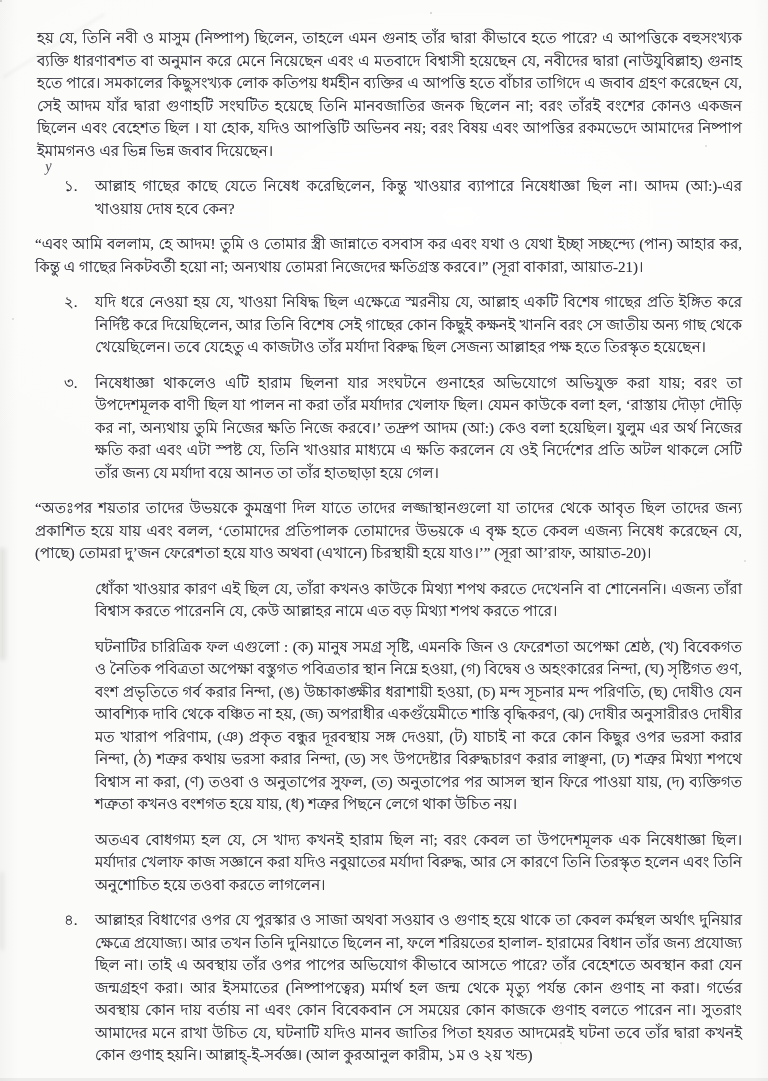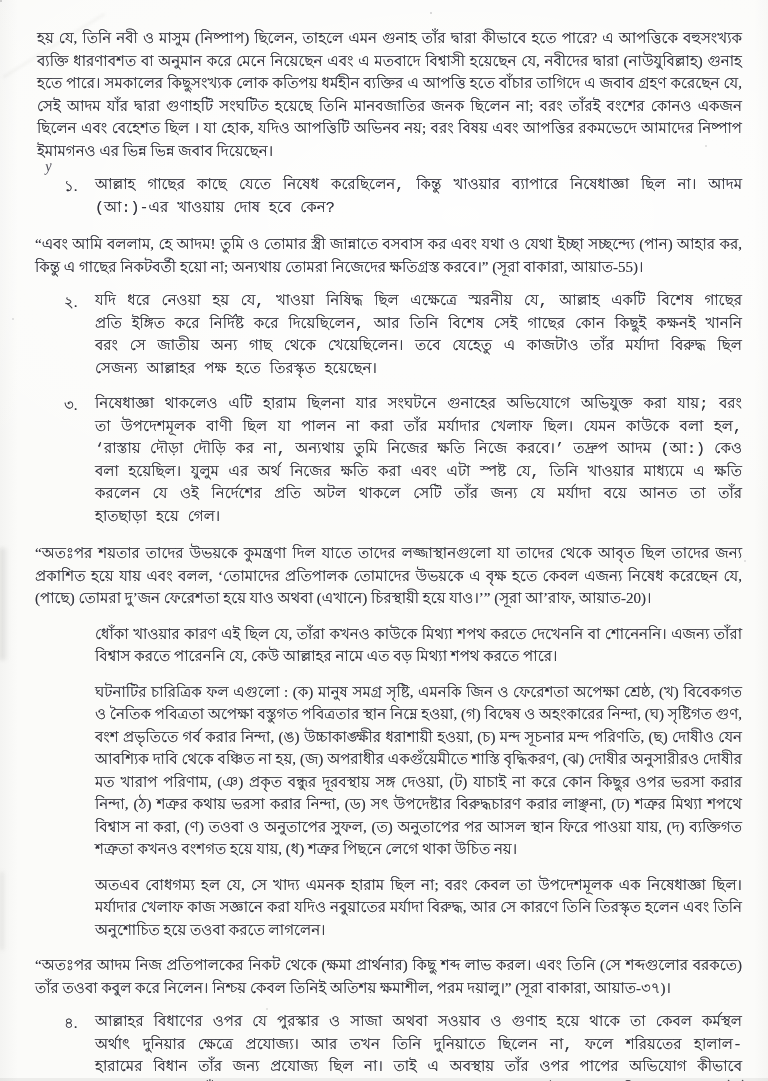--- a/index.html
+++ b/index.html
@@ -27,21 +27,21 @@
     color:#34343e;
     text-shadow:0 0 .4px rgba(52,52,62,.55);
   }
   .paragraph { margin-left:0; }
   .quote { margin-left:-2px; }
   .indented { margin-left:58px; }
   .numbered { display:flex; }
   .numbered .num {
     flex:0 0 58px; box-sizing:border-box; padding-left:27px;
   }
-  .numbered .itext { flex:1 1 auto; text-align:justify;font-family:Liberation Mono, monospace; }
+  .numbered .itext { flex:1 1 auto; text-align:justify; }
   .hand-mark {
     position:absolute; left:45px; top:158px;
     font-style:italic; font-size:15px; color:#4f4f5a;
     transform:rotate(-12deg) skewX(-8deg);
     letter-spacing:-1px;
   }
   .smudge { position:absolute; pointer-events:none; }
   .smudge-left-1 {
     left:0; top:548px; width:8px; height:112px;
     background:linear-gradient(to right, rgba(110,110,108,.22), rgba(0,0,0,0));
@@ -85,32 +85,31 @@
   <div class="edge-bottom"></div>
 
   <span class="hand-mark">y</span>
 
   <div class="content" id="doc">
       <p class="block paragraph">হয় যে, তিনি নবী ও মাসুম (নিষ্পাপ) ছিলেন, তাহলে এমন গুনাহ তাঁর দ্বারা কীভাবে হতে পারে? এ আপত্তিকে বহুসংখ্যক ব্যক্তি ধারণাবশত বা অনুমান করে মেনে নিয়েছেন এবং এ মতবাদে বিশ্বাসী হয়েছেন যে, নবীদের দ্বারা (নাউযুবিল্লাহ) গুনাহ হতে পারে। সমকালের কিছুসংখ্যক লোক কতিপয় ধর্মহীন ব্যক্তির এ আপত্তি হতে বাঁচার তাগিদে এ জবাব গ্রহণ করেছেন যে, সেই আদম যাঁর দ্বারা গুণাহটি সংঘটিত হয়েছে তিনি মানবজাতির জনক ছিলেন না; বরং তাঁরই বংশের কোনও একজন ছিলেন এবং বেহেশত ছিল । যা হোক, যদিও আপত্তিটি অভিনব নয়; বরং বিষয় এবং আপত্তির রকমভেদে আমাদের নিষ্পাপ ইমামগনও এর ভিন্ন ভিন্ন জবাব দিয়েছেন।</p>
       <div class="block numbered">
         <span class="num">১.</span>
         <span class="itext">আল্লাহ গাছের কাছে যেতে নিষেধ করেছিলেন, কিন্তু খাওয়ার ব্যাপারে নিষেধাজ্ঞা ছিল না। আদম (আ:)-এর খাওয়ায় দোষ হবে কেন?</span>
       </div>
-      <p class="block quote">“এবং আমি বললাম, হে আদম! তুমি ও তোমার স্ত্রী জান্নাতে বসবাস কর এবং যথা ও যেথা ইচ্ছা সচ্ছন্দ্যে (পান) আহার কর, কিন্তু এ গাছের নিকটবর্তী হয়ো না; অন্যথায় তোমরা নিজেদের ক্ষতিগ্রস্ত করবে।” (সূরা বাকারা, আয়াত-55)।</p>
+      <p class="block quote">“এবং আমি বললাম, হে আদম! তুমি ও তোমার স্ত্রী জান্নাতে বসবাস কর এবং যথা ও যেথা ইচ্ছা সচ্ছন্দ্যে (পান) আহার কর, কিন্তু এ গাছের নিকটবর্তী হয়ো না; অন্যথায় তোমরা নিজেদের ক্ষতিগ্রস্ত করবে।” (সূরা বাকারা, আয়াত-21)।</p>
       <div class="block numbered">
         <span class="num">২.</span>
         <span class="itext">যদি ধরে নেওয়া হয় যে, খাওয়া নিষিদ্ধ ছিল এক্ষেত্রে স্মরনীয় যে, আল্লাহ একটি বিশেষ গাছের প্রতি ইঙ্গিত করে  নির্দিষ্ট করে দিয়েছিলেন, আর তিনি বিশেষ সেই গাছের কোন কিছুই কক্ষনই খাননি বরং সে জাতীয় অন্য গাছ থেকে খেয়েছিলেন। তবে যেহেতু এ কাজটাও তাঁর মর্যাদা বিরুদ্ধ ছিল সেজন্য আল্লাহর পক্ষ হতে তিরস্কৃত হয়েছেন।</span>
       </div>
       <div class="block numbered">
         <span class="num">৩.</span>
         <span class="itext">নিষেধাজ্ঞা থাকলেও এটি হারাম ছিলনা যার সংঘটনে গুনাহের অভিযোগে অভিযুক্ত করা যায়; বরং তা উপদেশমূলক বাণী ছিল যা পালন না করা তাঁর মর্যাদার খেলাফ ছিল। যেমন কাউকে বলা হল, ‘রাস্তায় দৌড়া দৌড়ি কর না, অন্যথায় তুমি নিজের ক্ষতি নিজে করবে।’ তদ্রুপ আদম (আ:) কেও বলা হয়েছিল। যুলুম এর অর্থ নিজের ক্ষতি করা এবং এটা স্পষ্ট যে, তিনি খাওয়ার মাধ্যমে এ ক্ষতি করলেন যে ওই নির্দেশের প্রতি অটল থাকলে সেটি তাঁর জন্য যে মর্যাদা বয়ে আনত তা তাঁর হাতছাড়া হয়ে গেল।</span>
       </div>
       <p class="block quote">“অতঃপর শয়তার তাদের উভয়কে কুমন্ত্রণা দিল যাতে তাদের লজ্জাস্থানগুলো যা তাদের থেকে আবৃত ছিল তাদের জন্য প্রকাশিত হয়ে যায় এবং বলল, ‘তোমাদের প্রতিপালক তোমাদের উভয়কে এ বৃক্ষ হতে কেবল এজন্য নিষেধ করেছেন যে, (পাছে) তোমরা দু’জন ফেরেশতা হয়ে যাও অথবা (এখানে) চিরস্থায়ী হয়ে যাও।’” (সূরা আ’রাফ, আয়াত-20)।</p>
       <p class="block indented">ধোঁকা খাওয়ার কারণ এই ছিল যে, তাঁরা কখনও কাউকে মিথ্যা শপথ করতে দেখেননি বা শোনেননি। এজন্য তাঁরা বিশ্বাস করতে পারেননি যে, কেউ আল্লাহর নামে এত বড় মিথ্যা শপথ করতে পারে।</p>
       <p class="block indented">ঘটনাটির চারিত্রিক ফল এগুলো : (ক) মানুষ সমগ্র সৃষ্টি, এমনকি জিন ও ফেরেশতা অপেক্ষা শ্রেষ্ঠ, (খ) বিবেকগত ও নৈতিক পবিত্রতা অপেক্ষা বস্তুগত পবিত্রতার স্থান নিম্নে হওয়া, (গ) বিদ্বেষ ও অহংকারের নিন্দা, (ঘ) সৃষ্টিগত গুণ, বংশ প্রভৃতিতে গর্ব করার নিন্দা, (ঙ) উচ্চাকাঙ্ক্ষীর ধরাশায়ী হওয়া, (চ) মন্দ সূচনার মন্দ পরিণতি, (ছ) দোষীও যেন আবশ্যিক দাবি থেকে বঞ্চিত না হয়, (জ) অপরাধীর একগুঁয়েমীতে শাস্তি বৃদ্ধিকরণ, (ঝ) দোষীর অনুসারীরও দোষীর মত খারাপ পরিণাম, (ঞ) প্রকৃত বন্ধুর দূরবস্থায় সঙ্গ দেওয়া, (ট) যাচাই না করে কোন কিছুর ওপর ভরসা করার নিন্দা, (ঠ) শত্রুর কথায় ভরসা করার নিন্দা, (ড) সৎ উপদেষ্টার বিরুদ্ধচারণ করার লাঞ্ছনা, (ঢ) শত্রুর মিথ্যা শপথে বিশ্বাস না করা, (ণ) তওবা ও অনুতাপের সুফল, (ত) অনুতাপের পর আসল স্থান ফিরে পাওয়া যায়, (দ) ব্যক্তিগত শত্রুতা কখনও বংশগত হয়ে যায়, (ধ) শত্রুর পিছনে লেগে থাকা উচিত নয়।</p>
-      <p class="block indented">অতএব বোধগম্য হল যে, সে খাদ্য এমনক হারাম ছিল না; বরং কেবল তা উপদেশমূলক এক নিষেধাজ্ঞা ছিল। মর্যাদার খেলাফ কাজ সজ্ঞানে করা যদিও নবুয়াতের মর্যাদা বিরুদ্ধ, আর সে কারণে তিনি তিরস্কৃত হলেন এবং তিনি অনুশোচিত হয়ে তওবা করতে লাগলেন।</p>
-      <p class="block quote">“অতঃপর আদম নিজ প্রতিপালকের নিকট থেকে (ক্ষমা প্রার্থনার) কিছু শব্দ লাভ করল। এবং তিনি (সে শব্দগুলোর বরকতে) তাঁর তওবা কবুল করে নিলেন। নিশ্চয় কেবল তিনিই অতিশয় ক্ষমাশীল, পরম দয়ালু।” (সূরা বাকারা, আয়াত-৩৭)।</p>
+      <p class="block indented">অতএব বোধগম্য হল যে, সে খাদ্য কখনই হারাম ছিল না; বরং কেবল তা উপদেশমূলক এক নিষেধাজ্ঞা ছিল। মর্যাদার খেলাফ কাজ সজ্ঞানে করা যদিও নবুয়াতের মর্যাদা বিরুদ্ধ, আর সে কারণে তিনি তিরস্কৃত হলেন এবং তিনি অনুশোচিত হয়ে তওবা করতে লাগলেন।</p>
       <div class="block numbered">
         <span class="num">৪.</span>
         <span class="itext">আল্লাহর বিধাণের ওপর যে পুরস্কার ও সাজা অথবা সওয়াব ও গুণাহ হয়ে থাকে তা কেবল কর্মস্থল অর্থাৎ দুনিয়ার ক্ষেত্রে প্রযোজ্য। আর তখন তিনি দুনিয়াতে ছিলেন না, ফলে শরিয়তের হালাল- হারামের বিধান তাঁর জন্য প্রযোজ্য ছিল না। তাই এ অবস্থায় তাঁর ওপর পাপের অভিযোগ কীভাবে আসতে পারে? তাঁর বেহেশতে অবস্থান করা যেন জন্মগ্রহণ করা। আর ইসমাতের (নিষ্পাপত্বের) মর্মার্থ হল জন্ম থেকে মৃত্যু পর্যন্ত কোন গুণাহ না করা। গর্ভের অবস্থায় কোন দায় বর্তায় না এবং কোন বিবেকবান সে সময়ের কোন কাজকে গুণাহ বলতে পারেন না। সুতরাং আমাদের মনে রাখা উচিত যে, ঘটনাটি যদিও মানব জাতির পিতা হযরত আদমেরই ঘটনা তবে তাঁর দ্বারা কখনই কোন গুণাহ হয়নি। আল্লাহ্-ই-সর্বজ্ঞ। (আল কুরআনুল কারীম, ১ম ও ২য় খন্ড)</span>
       </div>
     </div>
 </div>
 
 </body></html>

